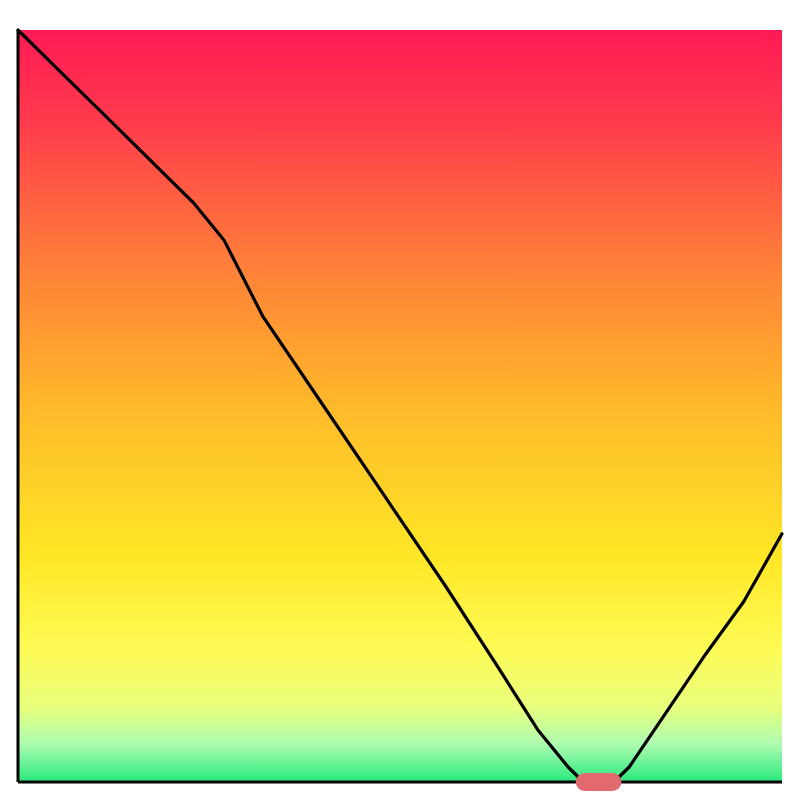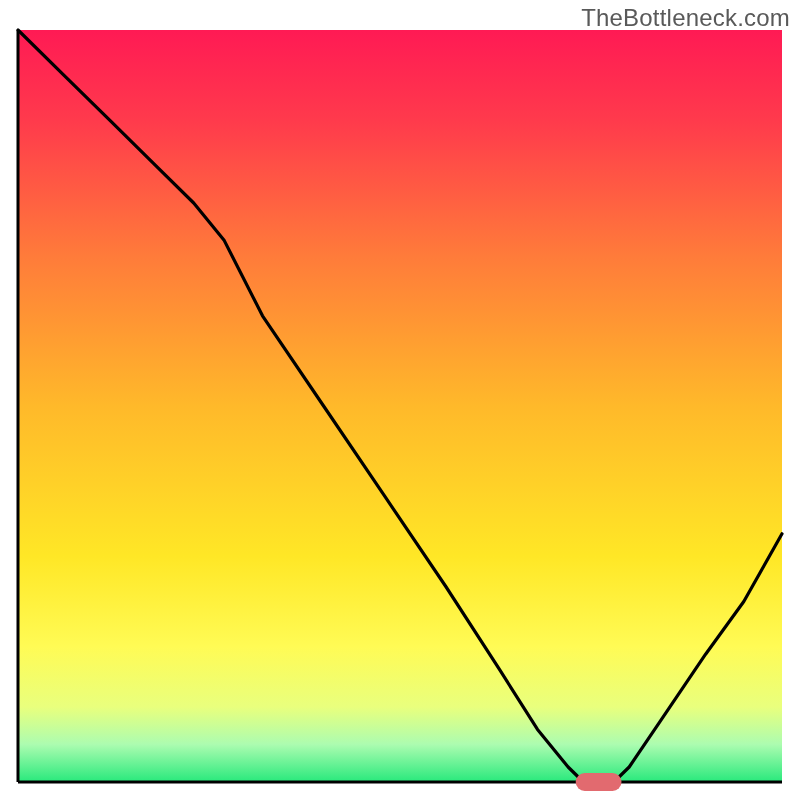--- a/index.html
+++ b/index.html
@@ -58,14 +58,13 @@
 
     <line x1="18" y1="782" x2="782" y2="782" stroke="#000" stroke-width="3"></line>
 
     <line x1="18" y1="30" x2="18" y2="782" stroke="#000" stroke-width="3"></line>
 
     <path id="curve" fill="none" stroke="#000" stroke-width="3.2" stroke-linejoin="round" stroke-linecap="round" d="M18.0 30.0 L63.8 75.1 L109.7 120.2 L155.5 165.4 L193.7 203.0 L224.3 240.6 L262.5 315.8 L323.6 406.0 L384.7 496.2 L445.8 586.5 L499.3 669.2 L537.5 729.4 L568.1 767.0 L583.4 782.0 L613.9 782.0 L629.2 767.0 L659.8 721.8 L705.6 654.2 L743.8 601.5 L782.0 533.8"></path>
 
     <rect id="marker" rx="9" ry="9" height="18" fill="#e26a6f" x="575.7" width="45.8" y="773.0"></rect>
   </svg>
 
-  <div class="watermark">TheBottleneck.com</div>
 </div>
 
 </body></html>

